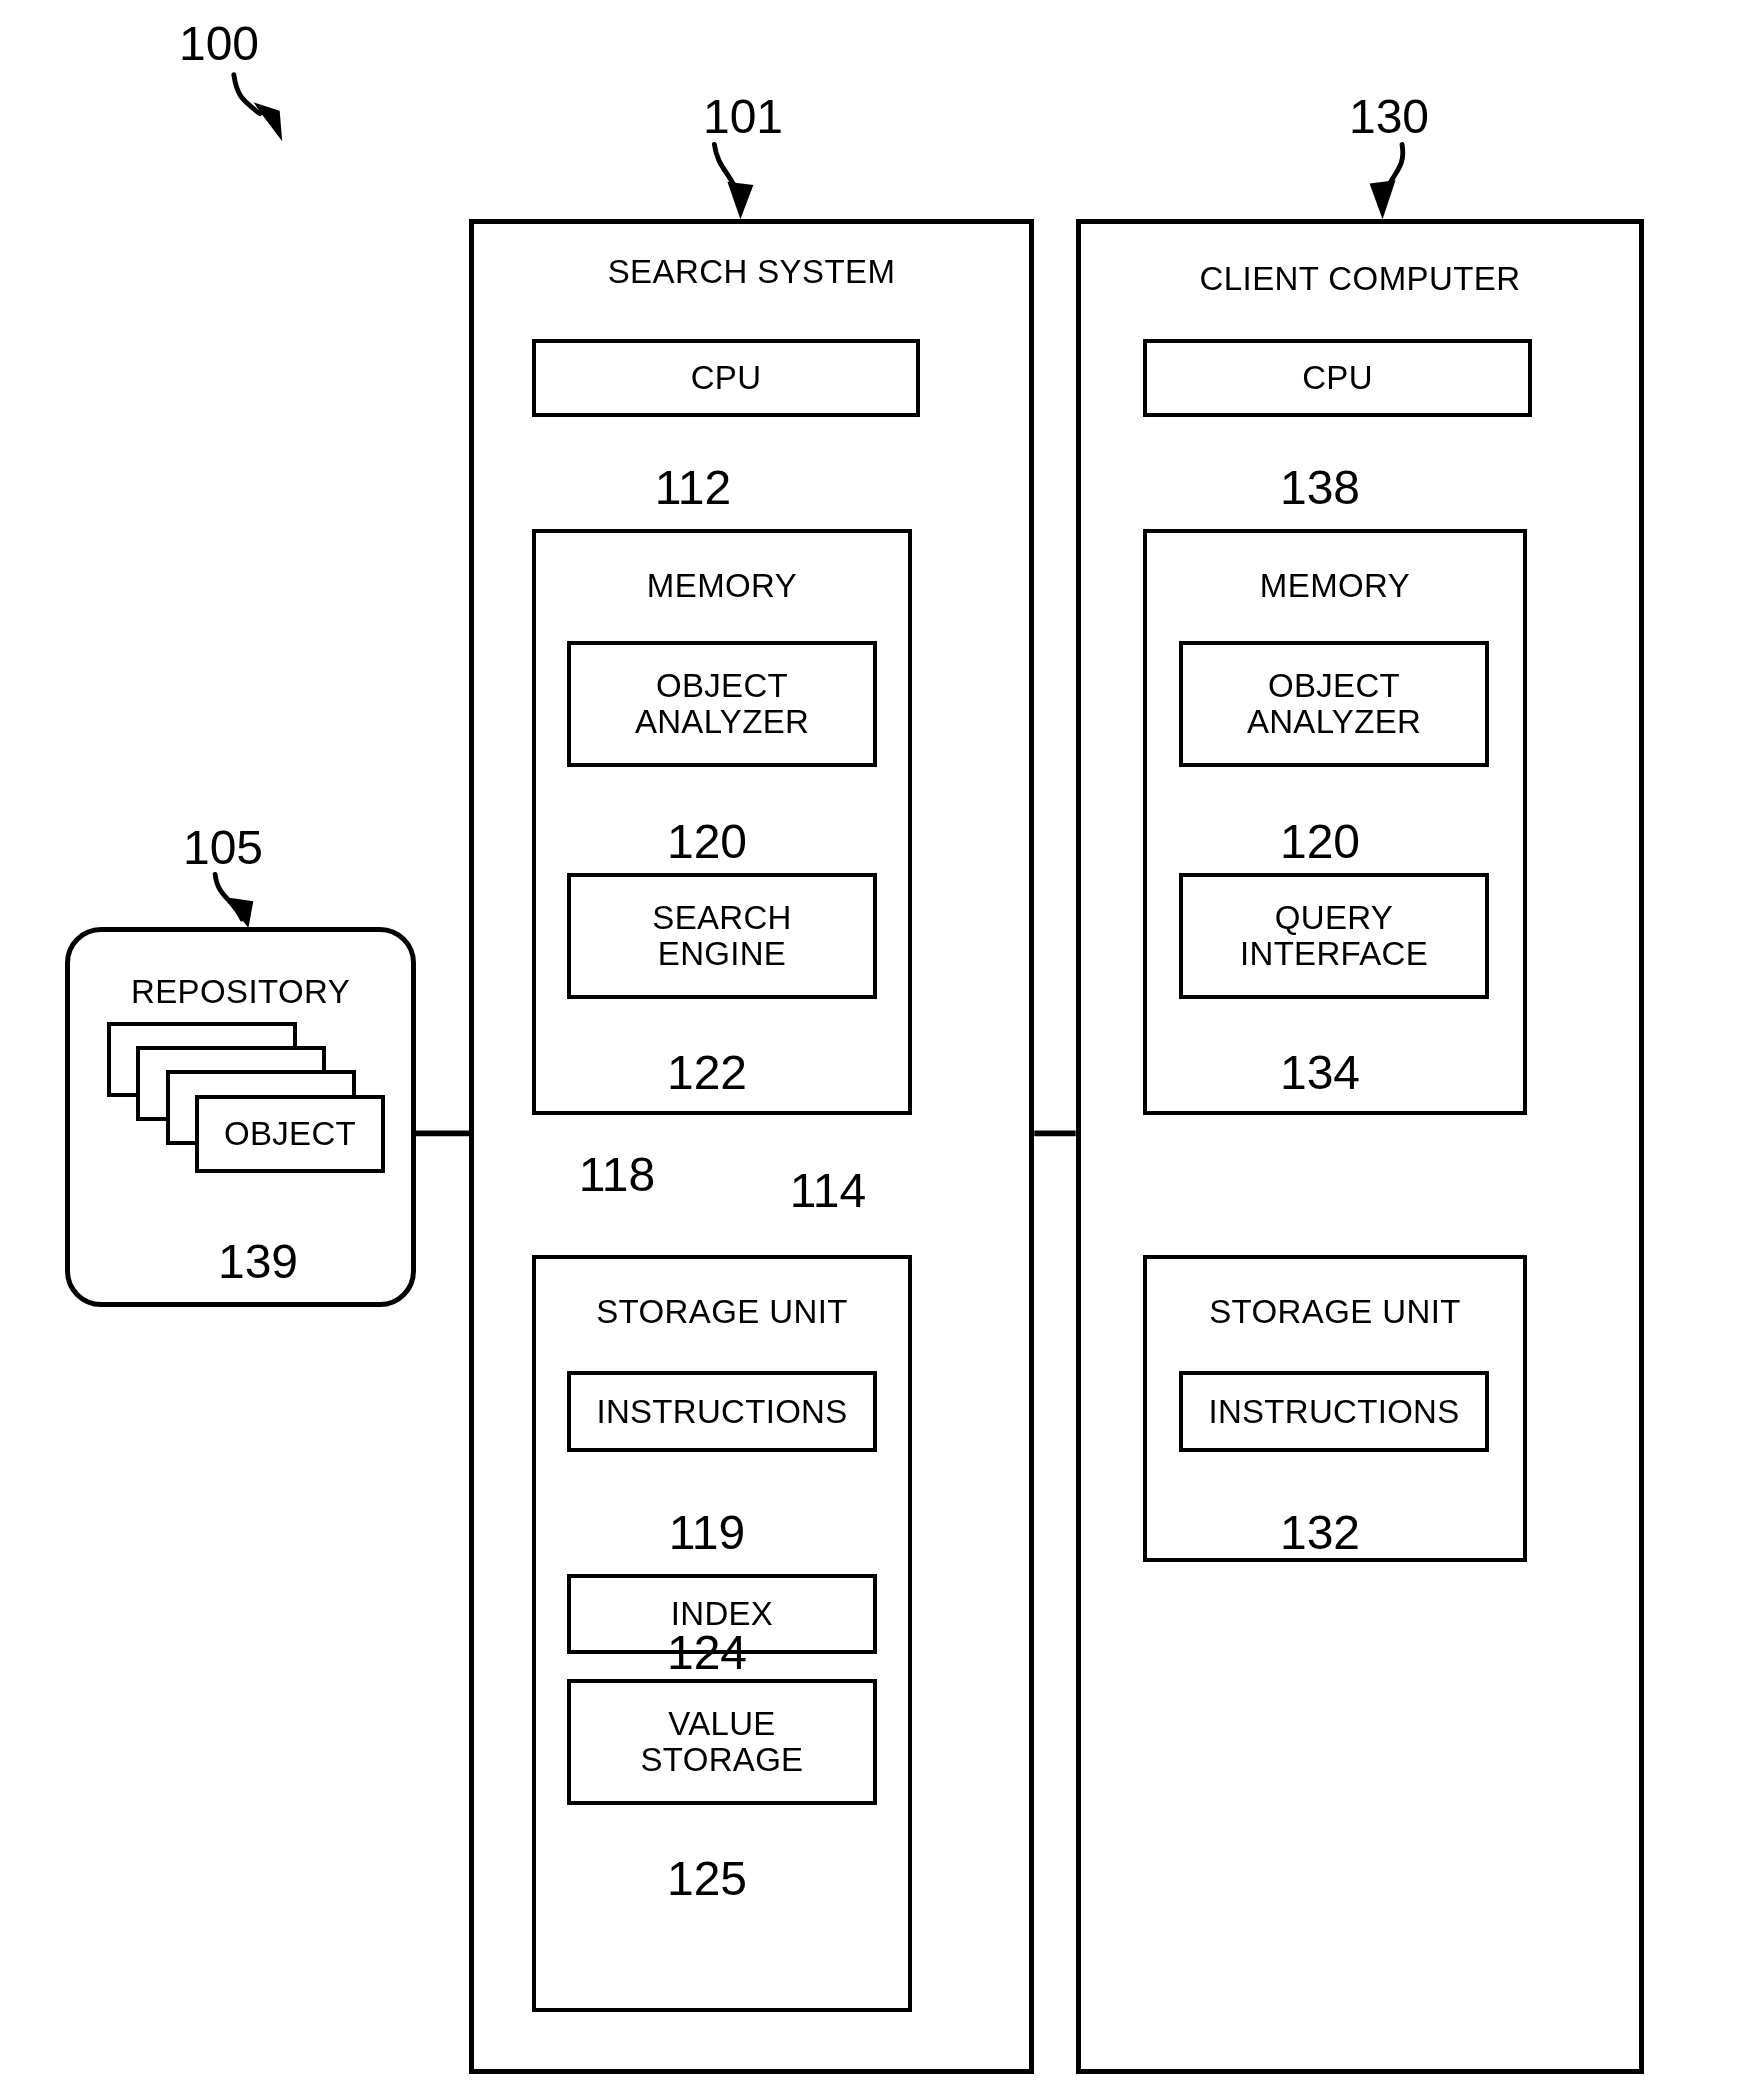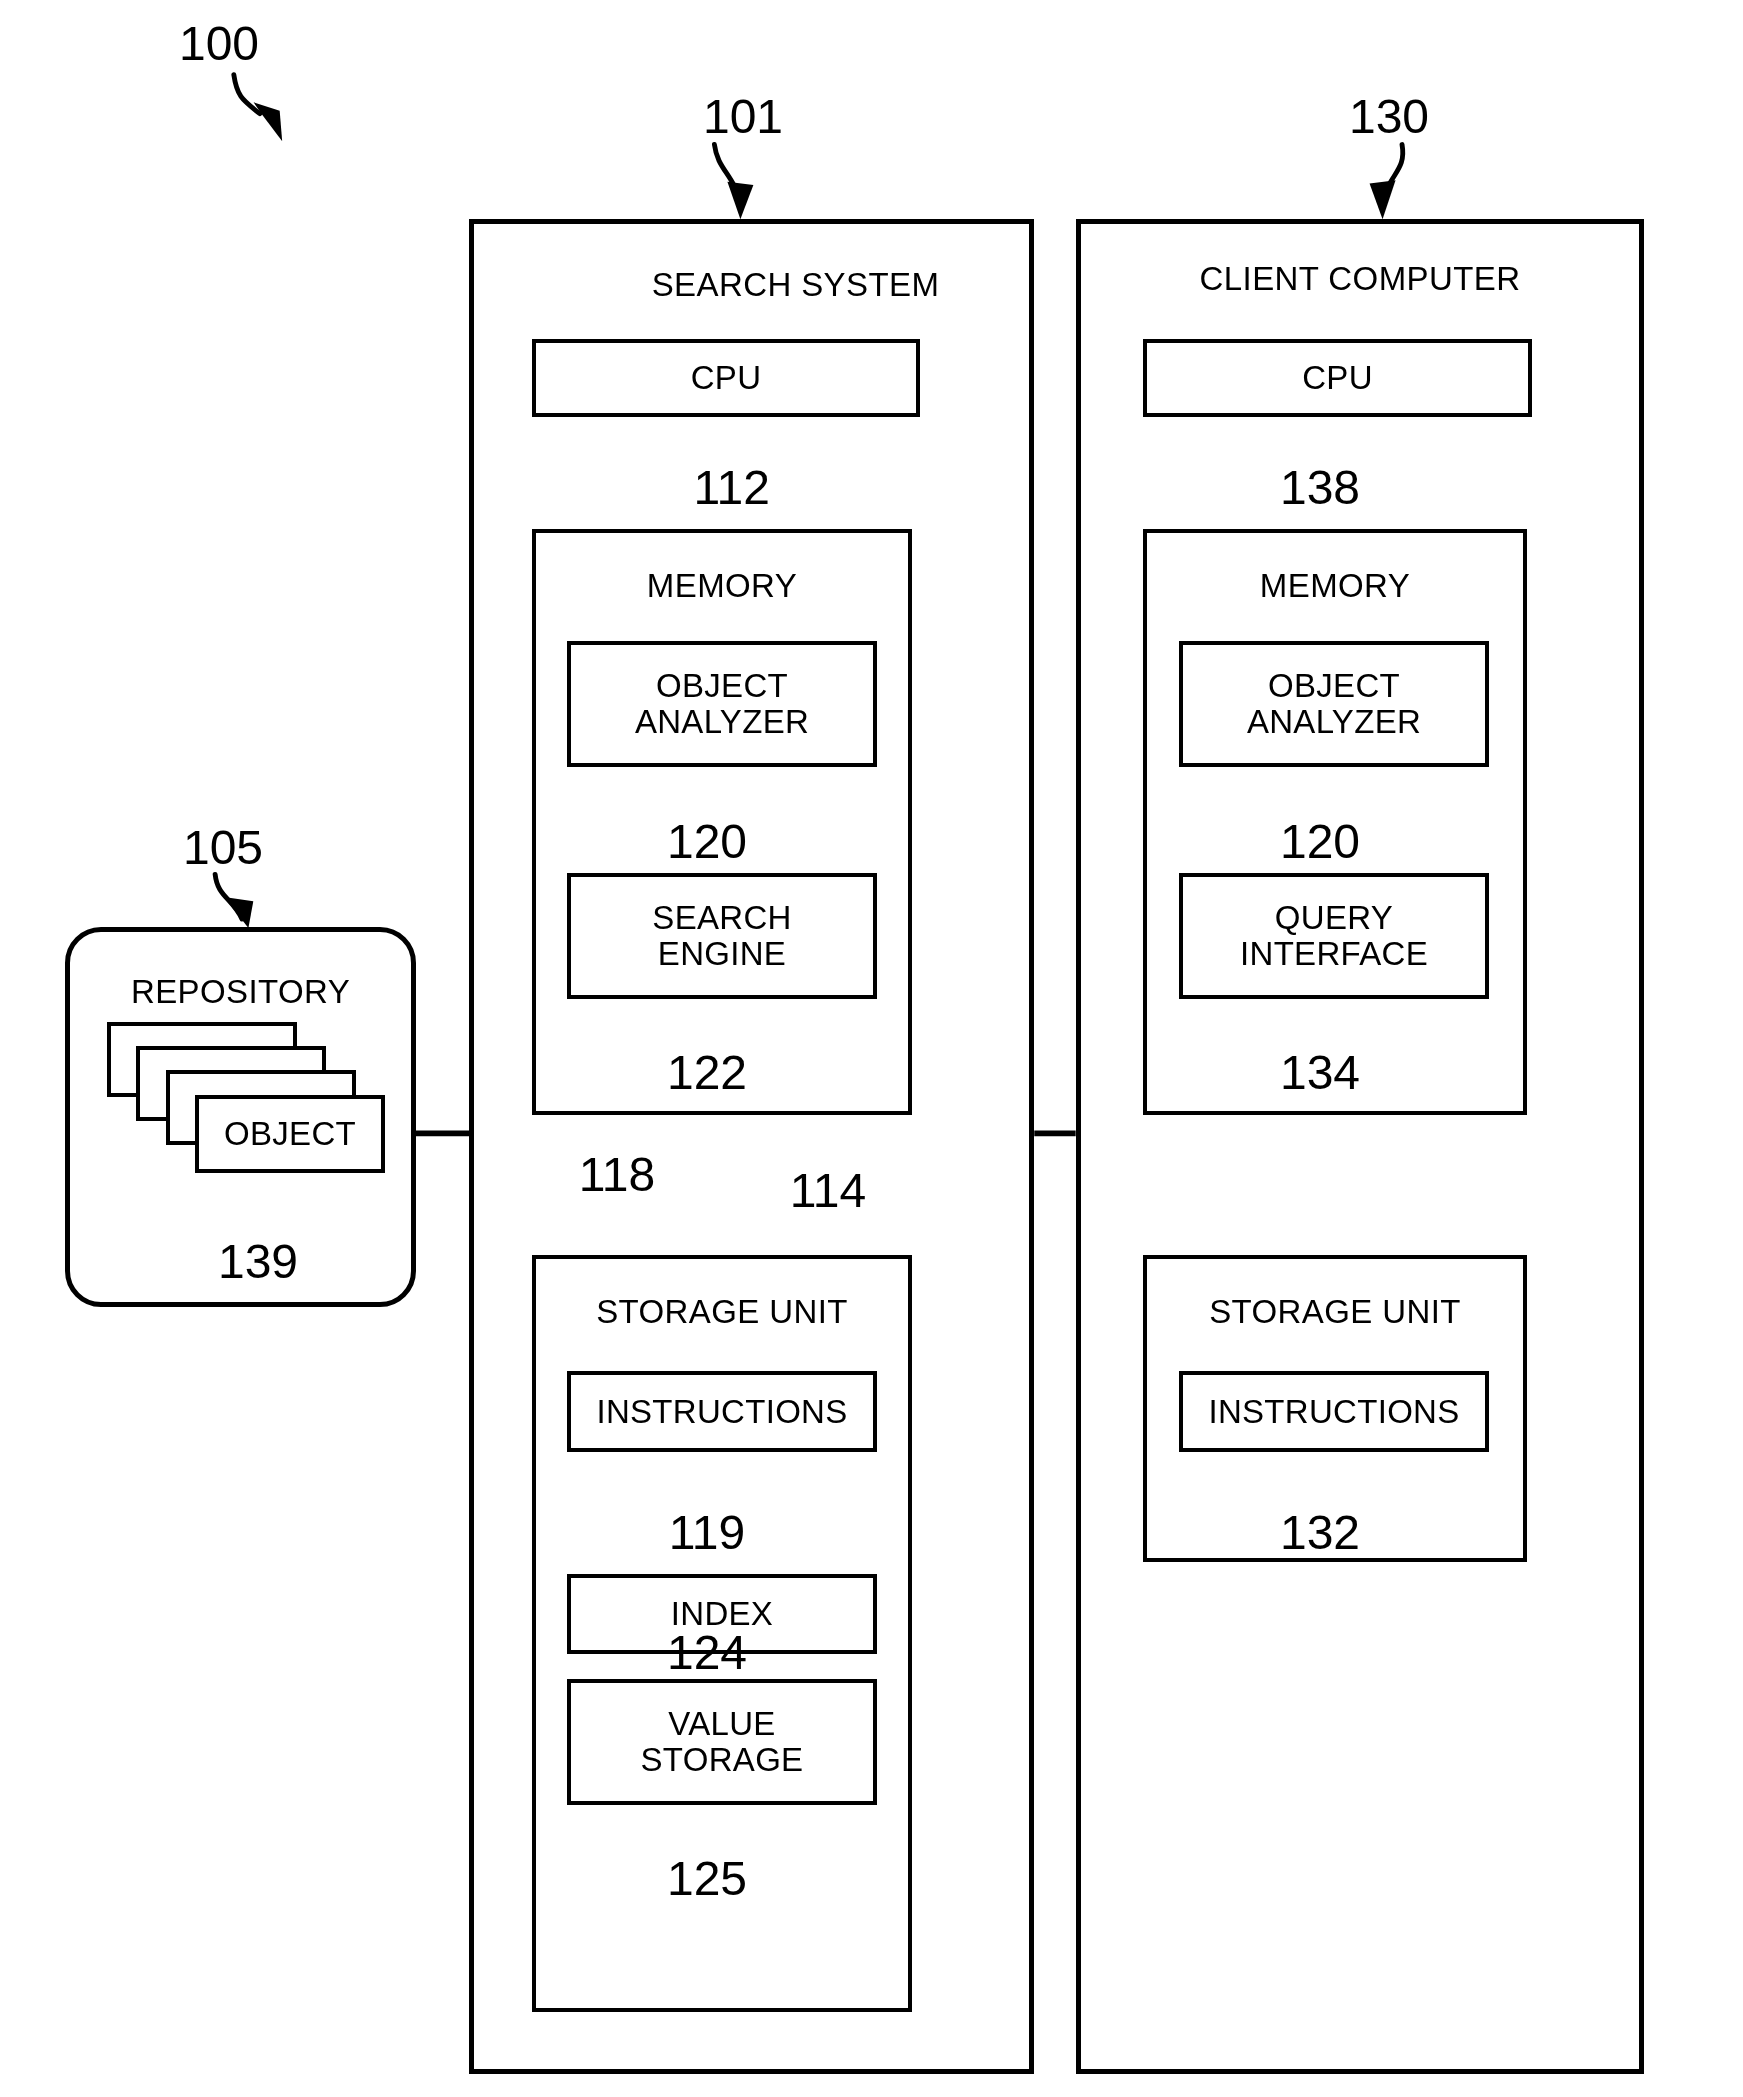--- a/index.html
+++ b/index.html
@@ -150,26 +150,26 @@
       <polygon points="995,1364 984,1404 1012,1396"></polygon>
 
       <polygon points="800,1549 782,1508 814,1512"></polygon>
     </g>
   </svg>
 
   <div class="refnum" style="left:162px; top:16px; width:114px;">100</div>
 
   <div class="box" style="left:469px; top:219px; width:565px; height:1855px;"></div>
   <div class="refnum" style="left:686px; top:89px; width:114px;">101</div>
-  <div class="title" style="left:469px; top:266px; width:565px;margin-left:44px;">SEARCH SYSTEM</div>
+  <div class="title" style="left:469px; top:253px; width:565px;">SEARCH SYSTEM</div>
 
   <div class="box-leaf" style="left:532px; top:339px; width:388px; height:78px;">
     <span class="boxtext">CPU</span>
   </div>
-  <div class="refnum" style="left:656px; top:460px; width:114px;text-align:right;">112</div>
+  <div class="refnum" style="left:636px; top:460px; width:114px;">112</div>
 
   <div class="box-inner" style="left:532px; top:529px; width:380px; height:586px;"></div>
   <div class="title" style="left:532px; top:567px; width:380px;">MEMORY</div>
 
   <div class="box-leaf" style="left:567px; top:641px; width:310px; height:126px; flex-direction:column;">
     <span class="boxtext">OBJECT</span>
     <span class="boxtext">ANALYZER</span>
   </div>
   <div class="refnum" style="left:650px; top:814px; width:114px;">120</div>
 

